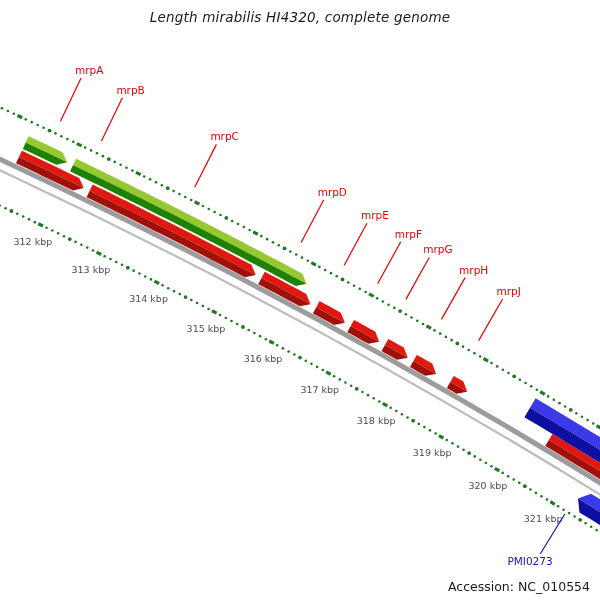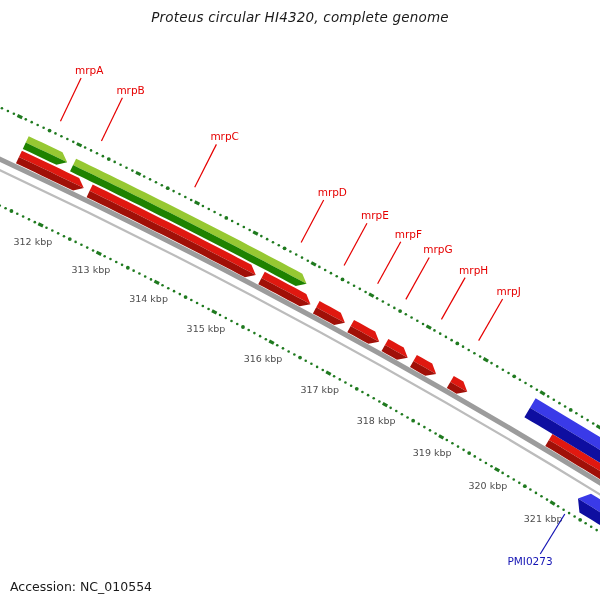--- a/index.html
+++ b/index.html
@@ -34,32 +34,32 @@
     top: 0;
     width: 600px;
     height: 600px;
   }
   .statusbar {
     position: absolute;
     bottom: 6px;
     left: 0;
     right: 0;
     display: flex;
-    justify-content: space-between;
+    justify-content: flex-end;
     padding: 0 10px;
     font-size: 12.5px;
     color: #1a1a1a;
     margin-top: 48px;
   }
 </style>
 </head>
 <body>
 
 <div class="page">
-  <div class="title">Proteus circular HI4320, complete genome</div>
+  <div class="title">Length mirabilis HI4320, complete genome</div>
   <svg id="map-svg" viewBox="0 0 600 600">
       <path d="M -29.66 145.42 A 5936 5936 0 0 1 674.04 529.12" stroke="#9c9c9c" stroke-width="5" fill="none"></path>
       <path d="M -33.84 154.51 A 5926 5926 0 0 1 668.67 537.56" stroke="#bcbcbc" stroke-width="2.2" fill="none"></path>
       <circle cx="-10.00" cy="102.73" r="1.9" fill="#1f7a1f"></circle>
       <circle cx="-47.23" cy="183.57" r="1.9" fill="#1f7a1f"></circle>
       <circle cx="-4.03" cy="105.49" r="1.3" fill="#1f7a1f"></circle>
       <circle cx="-41.35" cy="186.28" r="1.3" fill="#1f7a1f"></circle>
       <circle cx="1.94" cy="108.25" r="1.3" fill="#1f7a1f"></circle>
       <circle cx="-35.47" cy="189.00" r="1.3" fill="#1f7a1f"></circle>
       <circle cx="7.90" cy="111.01" r="1.3" fill="#1f7a1f"></circle>

